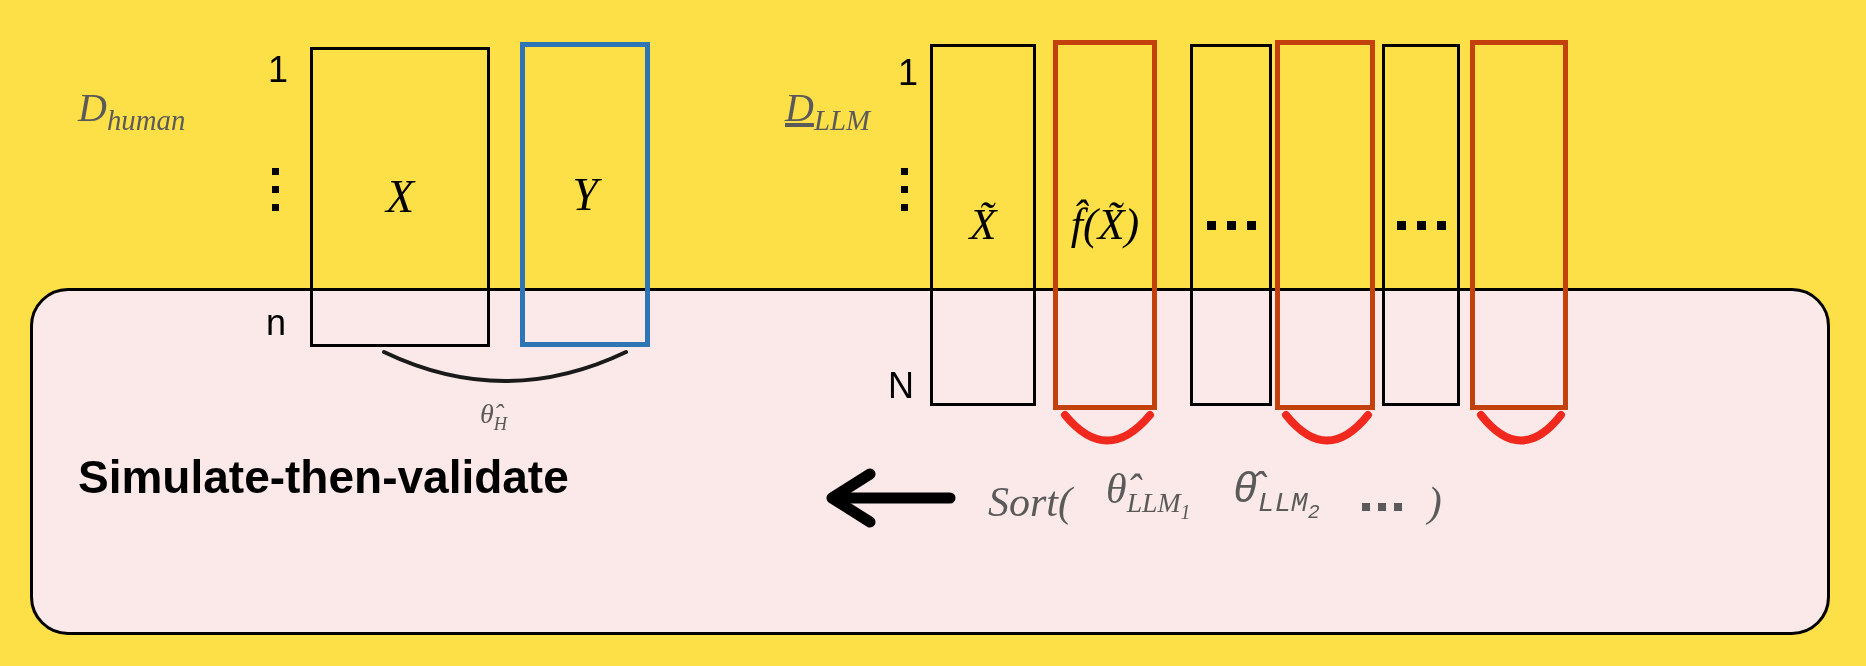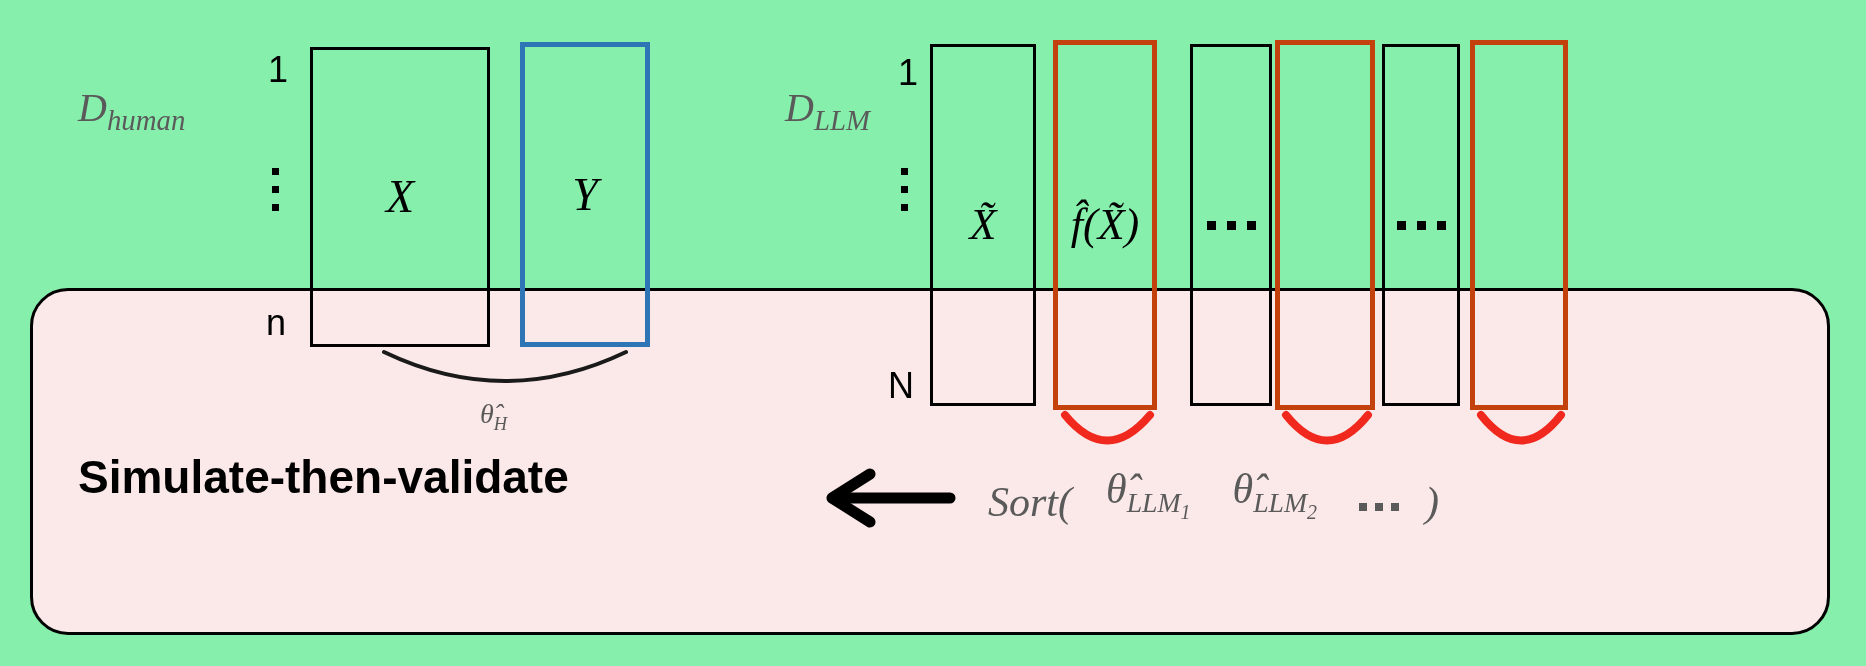--- a/index.html
+++ b/index.html
@@ -7,21 +7,21 @@
     padding: 0;
     background: #ffffff;
   }
   body {
     font-family: "Liberation Sans", sans-serif;
   }
   #stage {
     position: relative;
     width: 1866px;
     height: 666px;
-    background: #86efac;
+    background: #fde047;
     overflow: hidden;
   }
 
   
   .panel {
     position: absolute;
     left: 30px;
     top: 288px;
     width: 1800px;
     height: 347px;
@@ -194,21 +194,21 @@
 
   <div class="thetalab" style="left:480px; top:400px; font-size:28px;">
     <span>θ̂</span><span class="sub">H</span>
   </div>
 
   <svg class="arrow" style="left:818px; top:468px;" width="140" height="60" viewBox="0 0 140 60">
     <line x1="132" y1="30" x2="22" y2="30" stroke="#000000" stroke-width="11" stroke-linecap="round"></line>
     <polyline points="52,6 14,30 52,54" stroke="#000000" stroke-width="11" fill="none" stroke-linecap="round" stroke-linejoin="round"></polyline>
   </svg>
 
-  <div class="dsname" style="left:785px; top:88px;">
+  <div class="dsname" style="left:785px; top:88px;text-decoration:underline;">
     <span>D</span><span class="sub">LLM</span>
   </div>
 
   <div class="rowlabel" style="left:898px; top:55px;">1</div>
 
   <div class="vdots" style="left:901px; top:168px;">
     <i></i>
       <i></i>
       <i></i>
   </div>
@@ -259,21 +259,21 @@
     <path d="M5 5 Q 45 56 85 5" stroke="#f0281e" stroke-width="8" fill="none" stroke-linecap="round"></path>
   </svg>
 
   <div class="sortrow" style="left:988px; top:468px;">
     <span>Sort(</span>
     <span class="gap-a"></span>
     <span class="thetalab" style="position:relative; font-size:42px;">
       <span>θ̂</span><span class="sub"><span>LLM</span><span class="sub2">1</span></span>
     </span>
     <span class="gap-b"></span>
-    <span class="thetalab" style="position:relative; font-size:42px;">
+    <span class="thetalab" style="position:relative; font-size:42px;font-family:Liberation Mono, monospace;">
       <span>θ̂</span><span class="sub"><span>LLM</span><span class="sub2">2</span></span>
     </span>
     <span class="gap-b"></span>
     <span class="dots3">
         <i></i>
         <i></i>
         <i></i>
       </span>
     <span class="gap-c"></span>
     <span>)</span>

